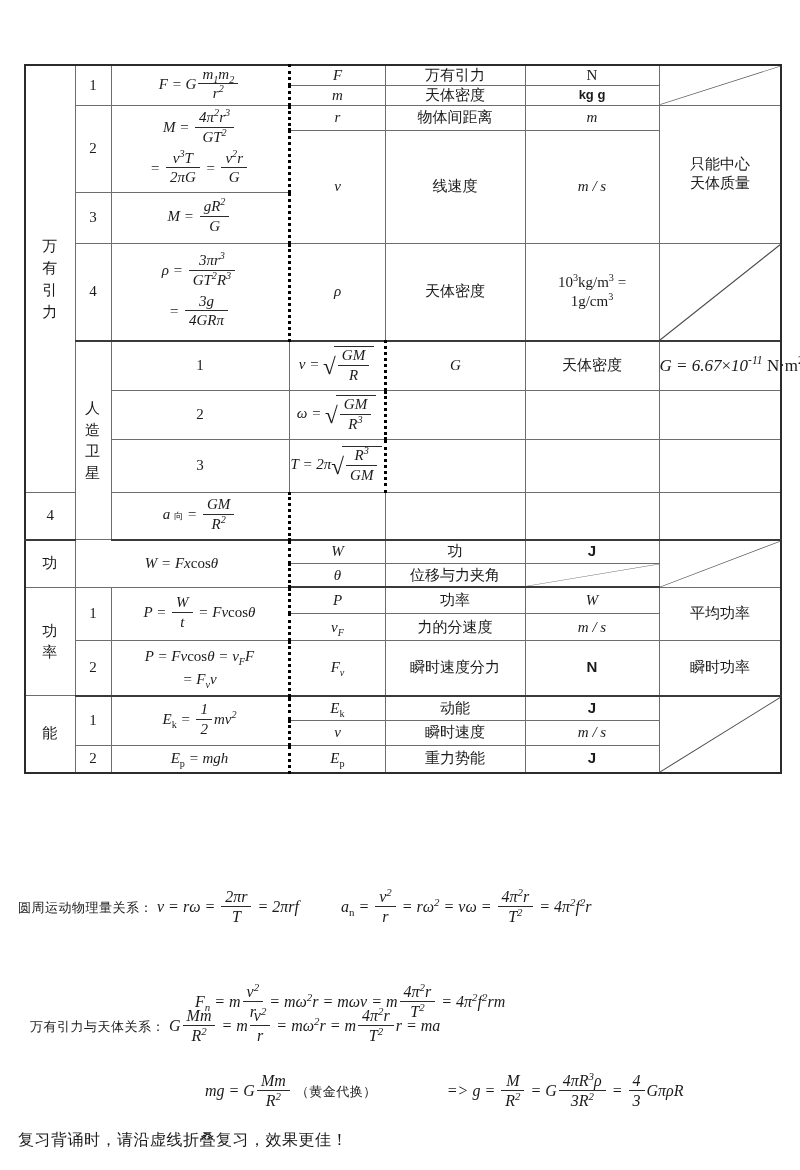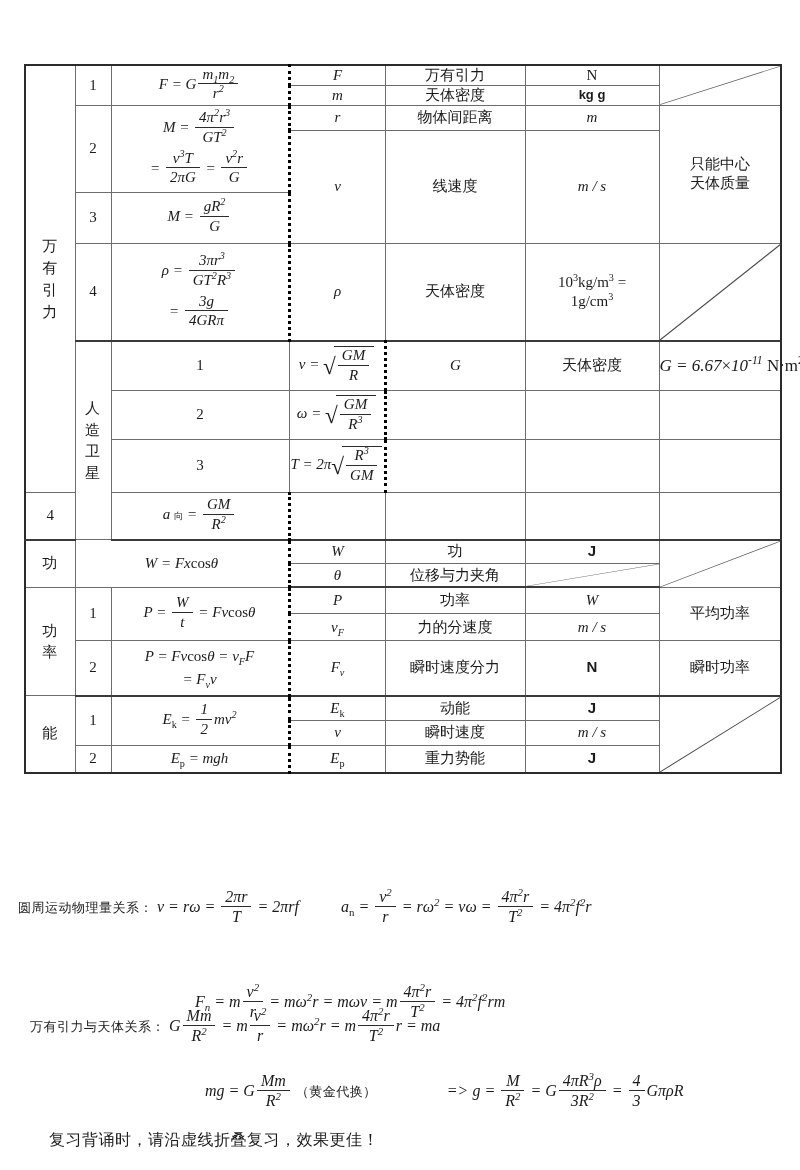--- a/index.html
+++ b/index.html
@@ -93,21 +93,21 @@
     font-size:13px;
     font-style:normal;
     letter-spacing:.5px;
   }
   #l1{top:889px;left:18px;}
   #l2{top:984px;left:195px;}
   #l3{top:1008px;left:30px;}
   #l4{top:1073px;left:205px;}
   #l5{top:1130px;left:18px;}
   #l1,#l2,#l3,#l4,#l5{position:absolute;font-size:16px;}
-  #l5{font-family:Liberation Sans, sans-serif;letter-spacing:.5px;margin-left:31px;}
+  #l5{font-family:Liberation Sans, sans-serif;letter-spacing:.5px;}
   .gap{display:inline-block;width:34px;}
   .gap-lg{display:inline-block;width:62px;}
 </style>
 </head>
 <body>
 
 <div class="sheet">
 
 <table class="formula-table">
   <colgroup>

